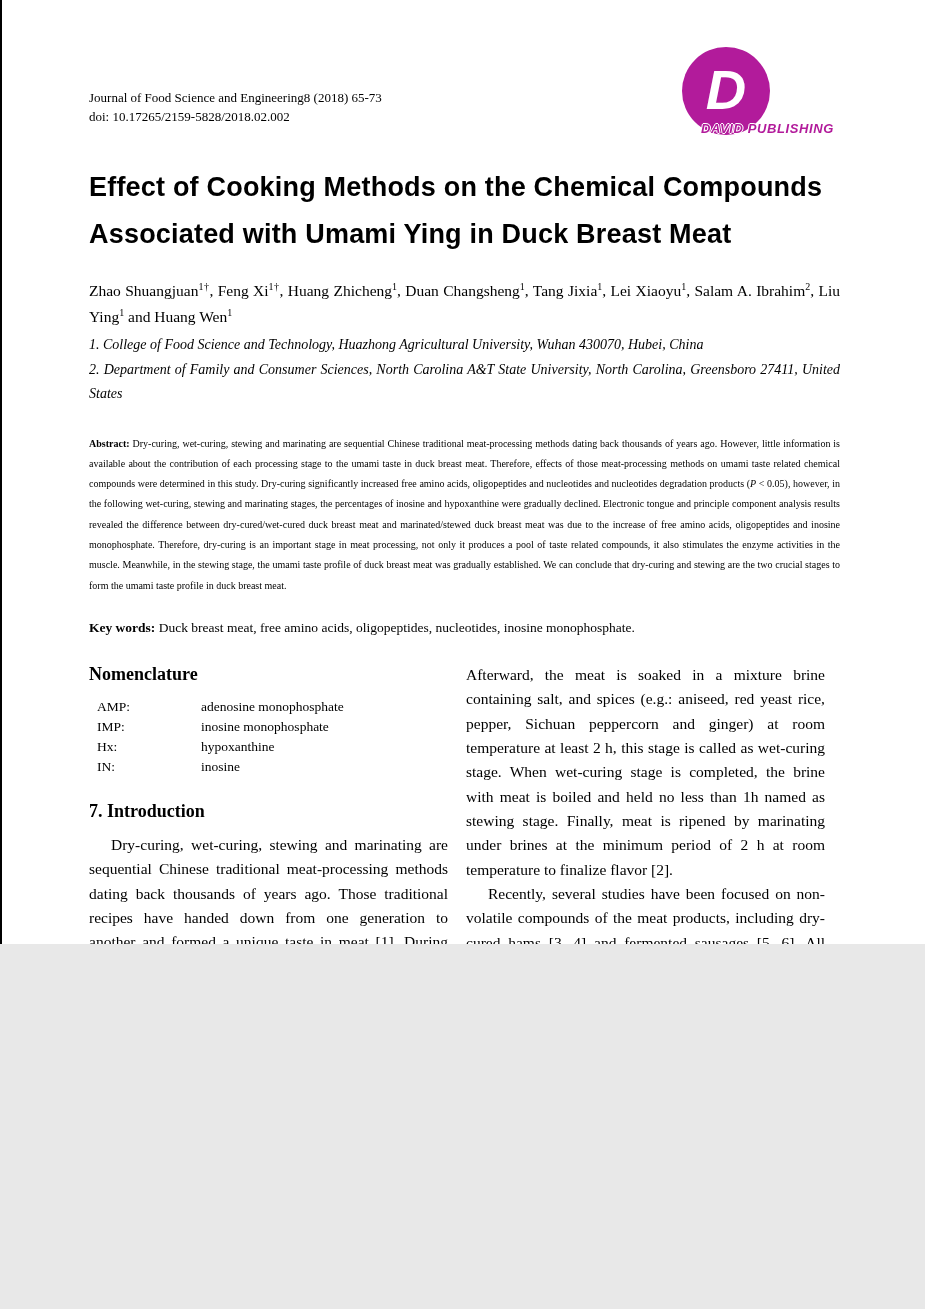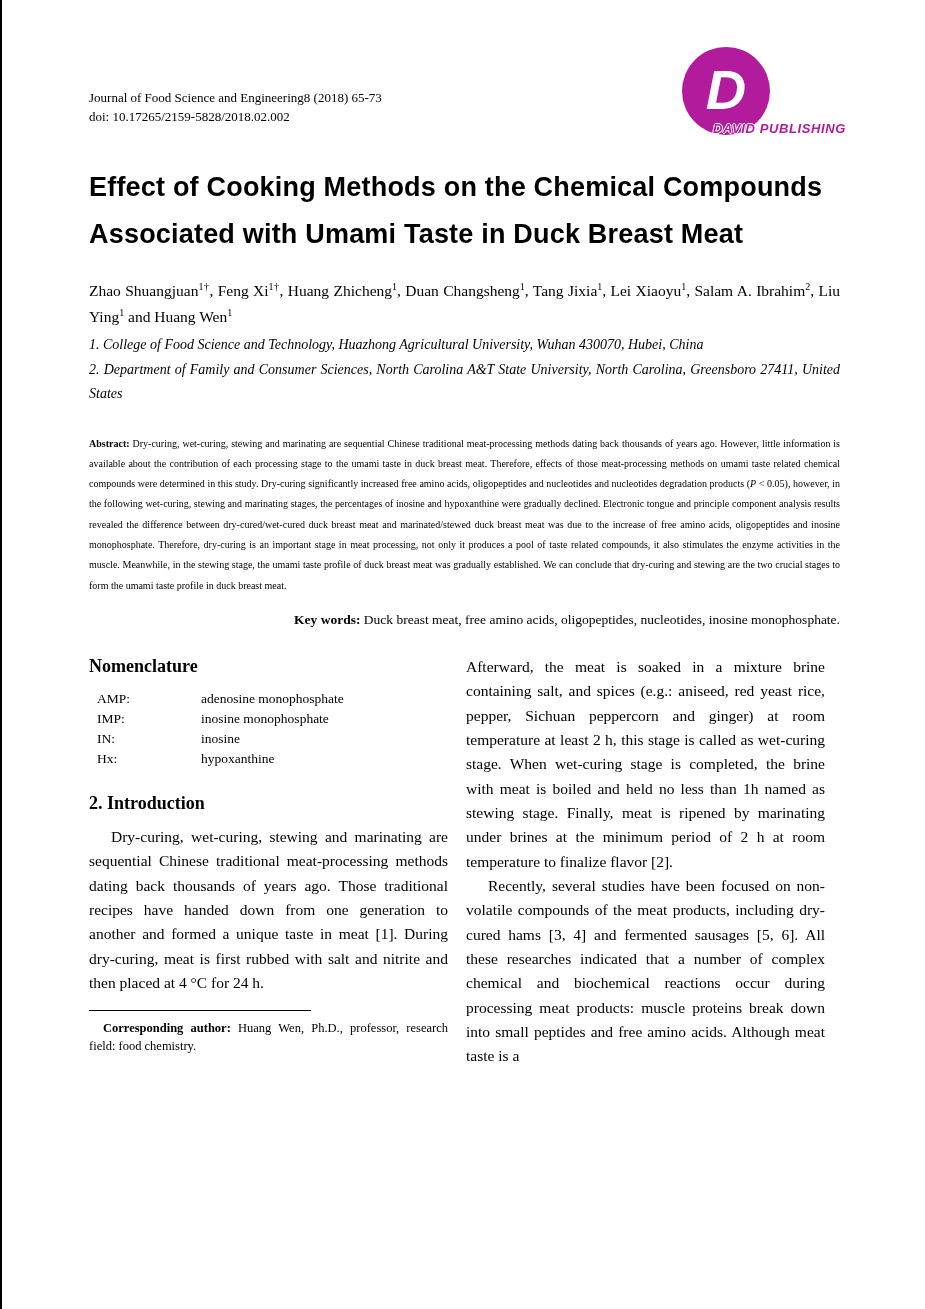--- a/index.html
+++ b/index.html
@@ -1,55 +1,55 @@
 <!DOCTYPE html>
 <html><head>
 <meta charset="utf-8">
 <style>
   * { margin:0; padding:0; box-sizing:border-box; }
   html,body { background:#e8e8e8; }
   body { width:925px; font-family:"Liberation Serif","DejaVu Serif",serif; color:#000; }
   .page {
-    position:relative; width:925px; height:1309px; background:#fff;
+    position:relative; width:925px; height:944px; background:#fff;
     border-left:2px solid #000; overflow:hidden;
     padding:0 85px 0 87px;
   }
   
   .header-row { margin-top:88px; position:relative; }
   .journal-lines { font-size:13px; line-height:19px; }
   .logo { position:absolute; left:593px; top:-41px; width:160px; height:96px; }
   .logo-circle {
     position:absolute; left:0; top:0; width:88px; height:88px; border-radius:50%;
     display:flex; align-items:center; justify-content:center;
   }
   .logo-d {
     color:#fff; font-family:"Liberation Sans","DejaVu Sans",sans-serif;
     font-weight:bold; font-size:56px; font-style:italic; margin-top:-4px;
   }
   .logo-text {
-    position:absolute; left:31px; top:74px; white-space:nowrap;
+    position:absolute; left:19px; top:74px; white-space:nowrap;
     font-family:"Liberation Sans","DejaVu Sans",sans-serif;
     font-weight:bold; font-style:italic; font-size:13px; letter-spacing:0.6px;
     text-shadow:-1px 0 #fff,1px 0 #fff,0 -1px #fff,0 1px #fff;
   }
   
   .title {
     margin-top:38px; font-family:"Liberation Sans","DejaVu Sans",sans-serif;
     font-weight:bold; font-size:27px; line-height:47px; letter-spacing:0.2px;
   }
   .authors { margin-top:20px; font-size:15.5px; line-height:26px; text-align:justify; }
   sup.auth-sup, sup.small-sup { font-size:10px; vertical-align:super; line-height:0; }
   .affiliations { margin-top:3px; font-style:italic; font-size:14px; line-height:24.5px; }
   .affiliation { text-align:justify; }
   .dagger-note { font-style:italic; font-size:14px; line-height:24.5px; }
   
   .abstract { margin-top:27px; font-size:10px; line-height:20.3px; text-align:justify; }
   .bold { font-weight:bold; }
   .italic { font-style:italic; }
-  .keywords { margin-top:14px; font-size:13.5px; line-height:20px;text-align:right; }
+  .keywords { margin-top:22px; font-size:13.5px; line-height:20px; }
   
   .columns { margin-top:25px; display:flex; gap:18px; }
   .col { width:359px; }
   .sec-heading { font-size:18px; font-weight:bold; line-height:22px; }
   .nomen-list { margin-top:12px; font-size:13.5px; line-height:20px; }
   .nomen-row { display:flex; padding-left:8px; }
   .nomen-abbr { width:104px; flex:none; }
   .intro-heading { margin-top:23px; }
   .body-para { font-size:15.5px; line-height:24.35px; text-align:justify; }
   .indent { text-indent:22px; }
@@ -72,21 +72,21 @@
     <div class="logo">
       <div class="logo-circle" id="logo-circle" style="background: rgb(178, 27, 155);">
         <span class="logo-d">D</span>
       </div>
       <div class="logo-text" id="logo-text" style="color: rgb(178, 27, 155);">DAVID PUBLISHING</div>
     </div>
   </div>
 
   <div class="title">
     <div>Effect of Cooking Methods on the Chemical Compounds</div>
-    <div>Associated with Umami Taste in Duck Breast Meat</div>
+    <div>Associated with Umami Ying in Duck Breast Meat</div>
   </div>
 
   <div class="authors">
     <span><span>Zhao Shuangjuan</span><sup class="auth-sup">1†</sup><span>, </span></span><span><span>Feng Xi</span><sup class="auth-sup">1†</sup><span>, </span></span><span><span>Huang Zhicheng</span><sup class="auth-sup">1</sup><span>, </span></span><span><span>Duan Changsheng</span><sup class="auth-sup">1</sup><span>, </span></span><span><span>Tang Jixia</span><sup class="auth-sup">1</sup><span>, </span></span><span><span>Lei Xiaoyu</span><sup class="auth-sup">1</sup><span>, </span></span><span><span>Salam A. Ibrahim</span><sup class="auth-sup">2</sup><span>, </span></span><span><span>Liu Ying</span><sup class="auth-sup">1</sup><span> and </span></span><span><span>Huang Wen</span><sup class="auth-sup">1</sup><span></span></span>
   </div>
 
   <div class="affiliations">
     <div class="affiliation">1. College of Food Science and Technology, Huazhong Agricultural University, Wuhan 430070, Hubei, China</div>
     <div class="affiliation">2. Department of Family and Consumer Sciences, North Carolina A&amp;T State University, North Carolina, Greensboro 27411, United States</div>
   </div>
@@ -106,30 +106,30 @@
       <div class="nomen-list">
         <div class="nomen-row">
             <span class="nomen-abbr">AMP:</span>
             <span>adenosine monophosphate</span>
           </div>
         <div class="nomen-row">
             <span class="nomen-abbr">IMP:</span>
             <span>inosine monophosphate</span>
           </div>
         <div class="nomen-row">
+            <span class="nomen-abbr">Hx:</span>
+            <span>hypoxanthine</span>
+          </div>
+        <div class="nomen-row">
             <span class="nomen-abbr">IN:</span>
             <span>inosine</span>
           </div>
-        <div class="nomen-row">
-            <span class="nomen-abbr">Hx:</span>
-            <span>hypoxanthine</span>
-          </div>
       </div>
 
-      <div class="sec-heading intro-heading">2. Introduction</div>
+      <div class="sec-heading intro-heading">7. Introduction</div>
       <div class="body-para indent intro-para">Dry-curing, wet-curing, stewing and marinating are sequential Chinese traditional meat-processing methods dating back thousands of years ago. Those traditional recipes have handed down from one generation to another and formed a unique taste in meat [1]. During dry-curing, meat is first rubbed with salt and nitrite and then placed at 4 °C for 24 h.</div>
 
       <div class="footnote-block">
         <div class="footnote-rule"></div>
         <div class="footnote">
           <span class="bold">Corresponding author:</span><span> Huang Wen, Ph.D., professor, research field: food chemistry.</span>
         </div>
       </div>
     </div>
 

